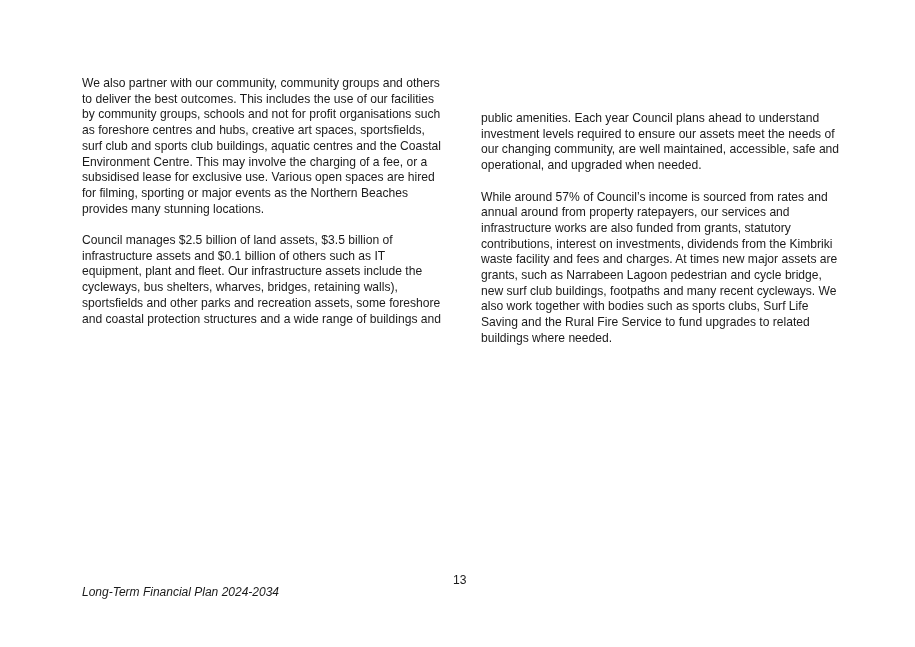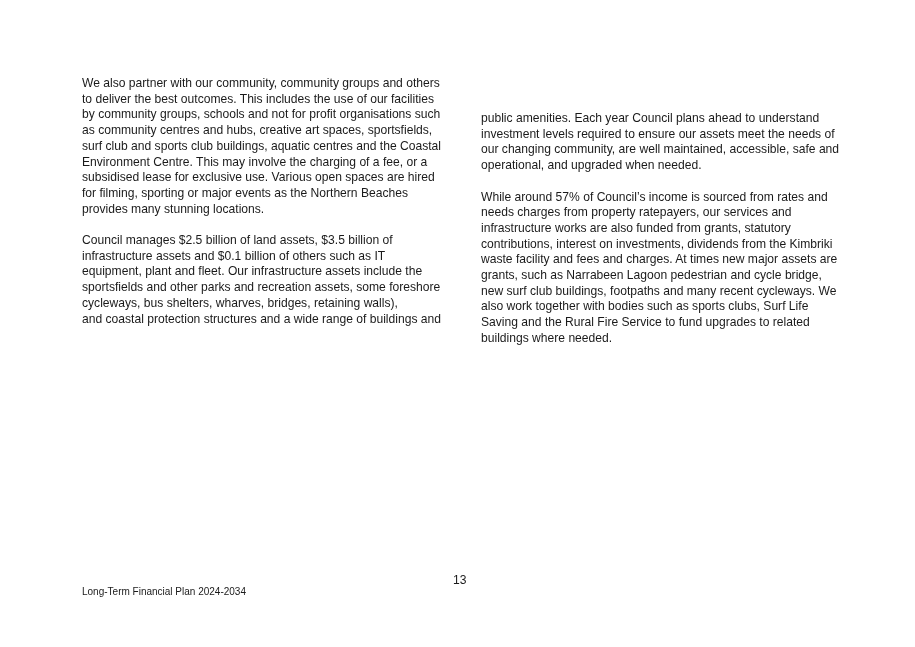--- a/index.html
+++ b/index.html
@@ -38,61 +38,62 @@
       position: absolute;
       left: 449px;
       top: 573px;
       font-size: 12.1px;
       line-height: 14px;
     }
     .footer {
       position: absolute;
       left: 78px;
       top: 586px;
-      font-size: 10px;
+      font-size: 12px;
       line-height: 12px;
+      font-style: italic;
     }
   </style>
 </head>
 <body>
 
 <div class="page">
 
   <div class="column col-left">
     <p class="para">
       <span class="line">We also partner with our community, community groups and others</span>
       <span class="line">to deliver the best outcomes. This includes the use of our facilities</span>
       <span class="line">by community groups, schools and not for profit organisations such</span>
-      <span class="line">as community centres and hubs, creative art spaces, sportsfields,</span>
+      <span class="line">as foreshore centres and hubs, creative art spaces, sportsfields,</span>
       <span class="line">surf club and sports club buildings, aquatic centres and the Coastal</span>
       <span class="line">Environment Centre. This may involve the charging of a fee, or a</span>
       <span class="line">subsidised lease for exclusive use. Various open spaces are hired</span>
       <span class="line">for filming, sporting or major events as the Northern Beaches</span>
       <span class="line">provides many stunning locations.</span>
     </p>
     <p class="para">
       <span class="line">Council manages $2.5 billion of land assets, $3.5 billion of</span>
       <span class="line">infrastructure assets and $0.1 billion of others such as IT</span>
       <span class="line">equipment, plant and fleet. Our infrastructure assets include the</span>
+      <span class="line">cycleways, bus shelters, wharves, bridges, retaining walls),</span>
       <span class="line">sportsfields and other parks and recreation assets, some foreshore</span>
-      <span class="line">cycleways, bus shelters, wharves, bridges, retaining walls),</span>
       <span class="line">and coastal protection structures and a wide range of buildings and</span>
     </p>
   </div>
 
   <div class="column col-right">
     <p class="para">
       <span class="line">public amenities. Each year Council plans ahead to understand</span>
       <span class="line">investment levels required to ensure our assets meet the needs of</span>
       <span class="line">our changing community, are well maintained, accessible, safe and</span>
       <span class="line">operational, and upgraded when needed.</span>
     </p>
     <p class="para">
       <span class="line">While around 57% of Council’s income is sourced from rates and</span>
-      <span class="line">needs charges from property ratepayers, our services and</span>
+      <span class="line">annual around from property ratepayers, our services and</span>
       <span class="line">infrastructure works are also funded from grants, statutory</span>
       <span class="line">contributions, interest on investments, dividends from the Kimbriki</span>
       <span class="line">waste facility and fees and charges. At times new major assets are</span>
       <span class="line">grants, such as Narrabeen Lagoon pedestrian and cycle bridge,</span>
       <span class="line">new surf club buildings, footpaths and many recent cycleways. We</span>
       <span class="line">also work together with bodies such as sports clubs, Surf Life</span>
       <span class="line">Saving and the Rural Fire Service to fund upgrades to related</span>
       <span class="line">buildings where needed.</span>
     </p>
   </div>

